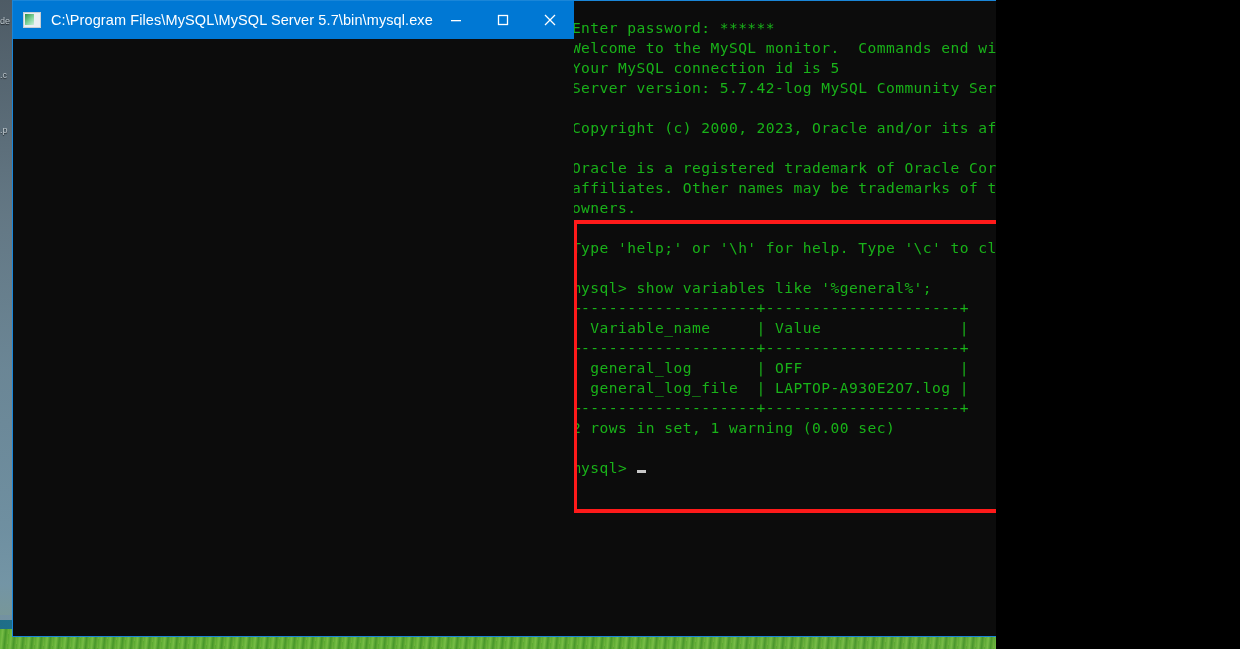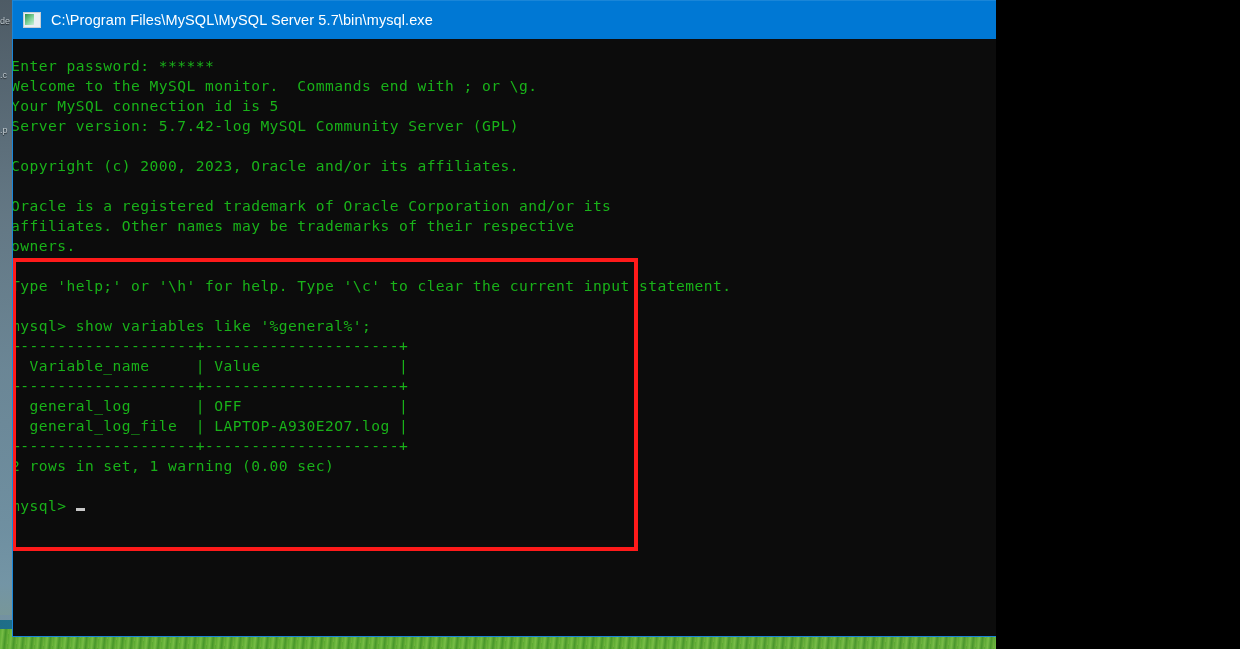--- a/index.html
+++ b/index.html
@@ -84,21 +84,21 @@
   #window {
     position: absolute;
     left: 12px;
     top: 0px;
     width: 1216px;
     height: 637px;
     background: #0c0c0c;
     border: 1px solid #1a86d8;
     box-sizing: border-box;
     display: flex;
-    flex-direction: column;
+    flex-direction: row;
   }
 
   #titlebar {
     height: 38px;
     min-height: 38px;
     background: #0078d4;
     display: flex;
     align-items: center;
     position: relative;
     user-select: none;

